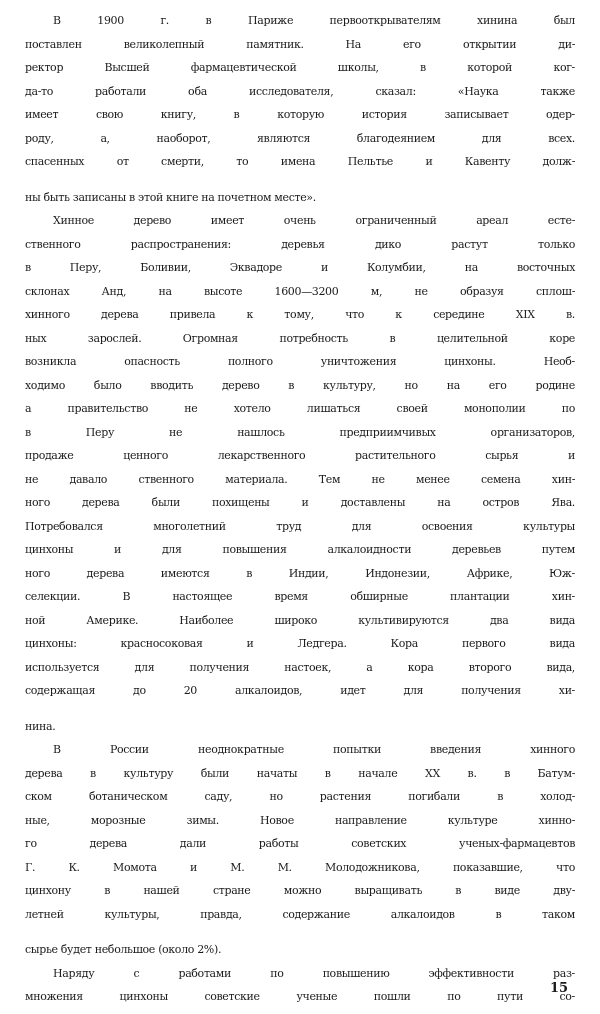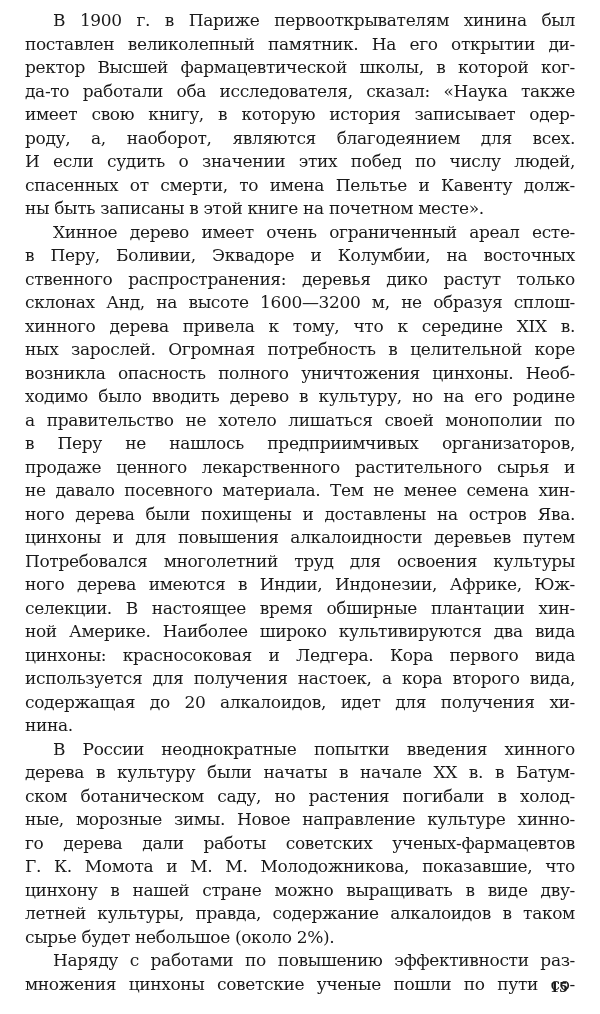--- a/index.html
+++ b/index.html
@@ -3,61 +3,60 @@
 <meta charset="utf-8">
 <style>
   html, body { margin: 0; padding: 0; }
   body {
     width: 600px; height: 1014px; background: #ffffff; position: relative;
     overflow: hidden; color: #1a1a1a;
     font-family: "DejaVu Serif", "Liberation Serif", serif;
   }
   .page { position: absolute; left: 25px; top: 9px; width: 550px; }
   .line {
-    height: 23.5px; line-height: 23.5px; font-size: 17px;
+    height: 23.5px; line-height: 23.5px; font-size: 11px;
     white-space: nowrap; text-align: justify; text-align-last: justify;
     letter-spacing: -0.35px; overflow: visible;
   }
-  .line.last { text-align-last: left; }
+  .line.last { text-align-last: left; margin-top: 12px; }
   .line.indent { padding-left: 28px; }
   .pagenum {
     position: absolute; right: 32px; top: 980px; font-size: 13px; font-weight: bold;
   }
 </style>
 </head>
 <body>
 
 <div class="page">
   <div>
     <div class="line indent">В 1900 г. в Париже первооткрывателям хинина был</div>
     <div class="line">поставлен великолепный памятник. На его открытии ди-</div>
     <div class="line">ректор Высшей фармацевтической школы, в которой ког-</div>
     <div class="line">да-то работали оба исследователя, сказал: «Наука также</div>
     <div class="line">имеет свою книгу, в которую история записывает одер-</div>
     <div class="line">роду, а, наоборот, являются благодеянием для всех.</div>
-    <div class="line">И если судить о значении этих побед по числу людей,</div>
     <div class="line">спасенных от смерти, то имена Пельтье и Кавенту долж-</div>
     <div class="line last">ны быть записаны в этой книге на почетном месте».</div>
   </div>
   <div>
     <div class="line indent">Хинное дерево имеет очень ограниченный ареал есте-</div>
+    <div class="line">ственного распространения: деревья дико растут только</div>
     <div class="line">в Перу, Боливии, Эквадоре и Колумбии, на восточных</div>
-    <div class="line">ственного распространения: деревья дико растут только</div>
     <div class="line">склонах Анд, на высоте 1600—3200 м, не образуя сплош-</div>
     <div class="line">хинного дерева привела к тому, что к середине XIX в.</div>
     <div class="line">ных зарослей. Огромная потребность в целительной коре</div>
     <div class="line">возникла опасность полного уничтожения цинхоны. Необ-</div>
     <div class="line">ходимо было вводить дерево в культуру, но на его родине</div>
     <div class="line">а правительство не хотело лишаться своей монополии по</div>
     <div class="line">в Перу не нашлось предприимчивых организаторов,</div>
     <div class="line">продаже ценного лекарственного растительного сырья и</div>
-    <div class="line">не давало посевного материала. Тем не менее семена хин-</div>
+    <div class="line">не давало ственного материала. Тем не менее семена хин-</div>
     <div class="line">ного дерева были похищены и доставлены на остров Ява.</div>
+    <div class="line">Потребовался многолетний труд для освоения культуры</div>
     <div class="line">цинхоны и для повышения алкалоидности деревьев путем</div>
-    <div class="line">Потребовался многолетний труд для освоения культуры</div>
     <div class="line">ного дерева имеются в Индии, Индонезии, Африке, Юж-</div>
     <div class="line">селекции. В настоящее время обширные плантации хин-</div>
     <div class="line">ной Америке. Наиболее широко культивируются два вида</div>
     <div class="line">цинхоны: красносоковая и Ледгера. Кора первого вида</div>
     <div class="line">используется для получения настоек, а кора второго вида,</div>
     <div class="line">содержащая до 20 алкалоидов, идет для получения хи-</div>
     <div class="line last">нина.</div>
   </div>
   <div>
     <div class="line indent">В России неоднократные попытки введения хинного</div>

